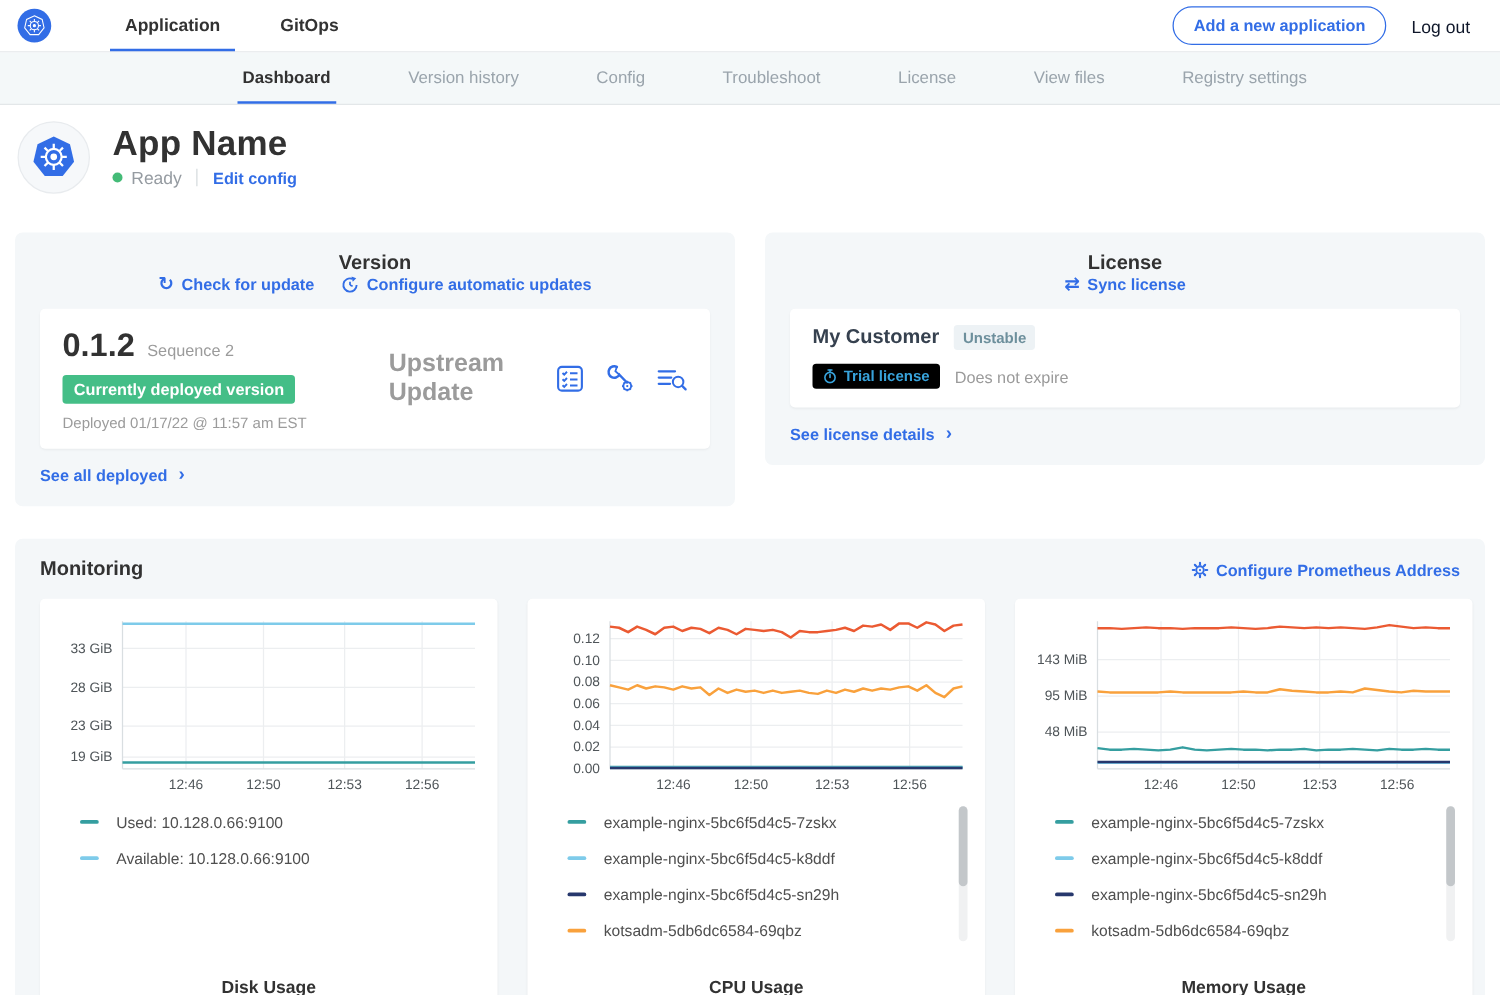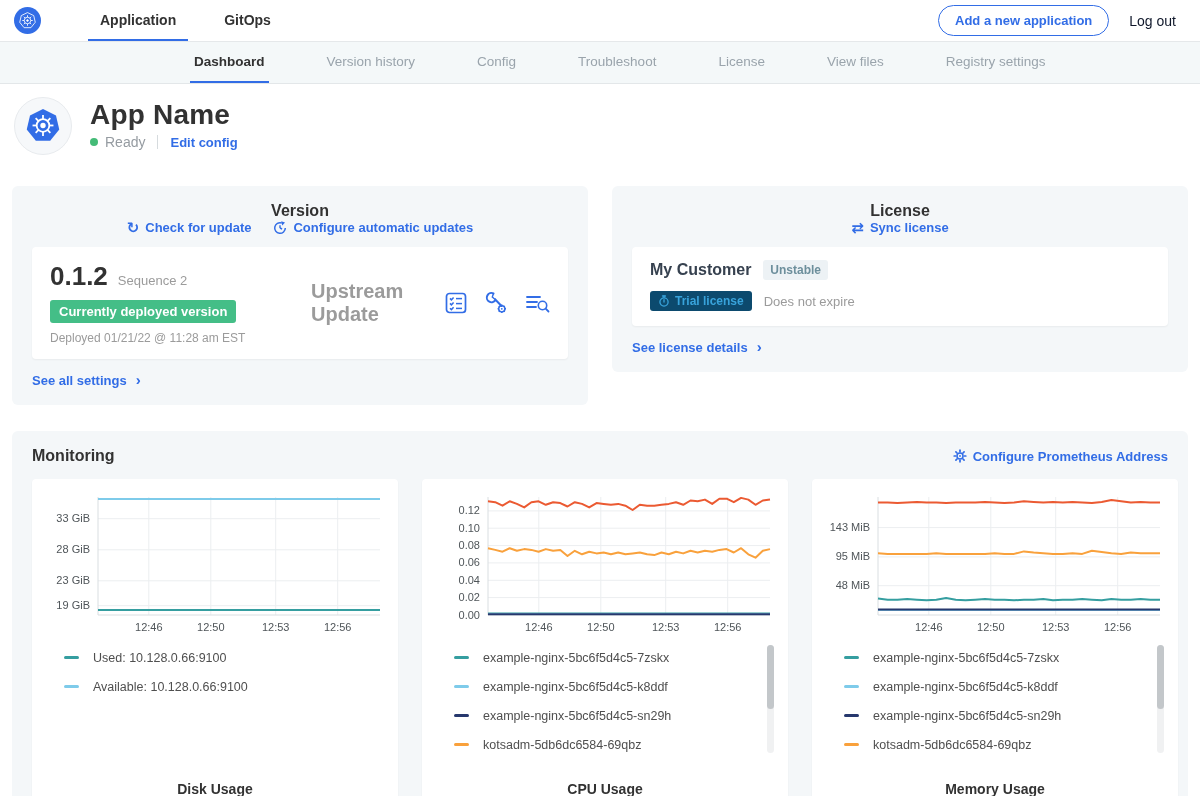--- a/index.html
+++ b/index.html
@@ -61,21 +61,21 @@
   .ver-icons { display:flex; align-items:center; gap:17px; }
   .icon-btn { cursor:pointer; display:flex; align-items:center; }
   .see-link { margin-top:13px; display:flex; align-items:center; }
 
   .lic-card { display:block; padding:13px 18px 15px; }
   .lic-row1 { display:flex; align-items:center; gap:12px; }
   .lic-name { font-size:16px; font-weight:bold; color:#36414f; }
   .badge-gray { background:#edf2f5; color:#6d8f9c; font-size:12px; font-weight:bold;
     padding:3px 7px; border-radius:3px; }
   .lic-row2 { display:flex; align-items:center; gap:12px; margin-top:11px; }
-  .badge-blue { background:#0c4a6e; color:#38a3db; font-size:12px; font-weight:bold;
+  .badge-blue { background:#000000; color:#38a3db; font-size:12px; font-weight:bold;
     padding:3px 8px; border-radius:3px; display:inline-flex; align-items:center; gap:5px; }
   .no-expire { font-size:13px; color:#9b9b9b; }
 
   
   .monitoring { margin:26px 12px 0; background:#f4f7f9; border-radius:6px; padding:16px 16px 16px 20px; }
   .mon-head { display:flex; align-items:center; justify-content:space-between; padding-right:4px; }
   .charts-row { display:flex; gap:24px; margin-top:14px; }
   .chart-card { background:#fff; border-radius:4px; box-shadow:0 1px 2px rgba(0,0,0,.05);
     width:366px; height:332px; padding:10px 12px 14px; display:flex; flex-direction:column; }
   .chart-svg { display:block; width:342px; height:150px; }
@@ -202,21 +202,21 @@
         </a>
       </div>
     </div>
     <div class="inner-card">
       <div class="ver-left">
         <div class="ver-line1">
           <span class="ver-num">0.1.2</span>
           <span class="seq">Sequence 2</span>
         </div>
         <span class="badge-green">Currently deployed version</span>
-        <div class="deployed">Deployed 01/21/22 @ 11:28 am EST</div>
+        <div class="deployed">Deployed 01/17/22 @ 11:57 am EST</div>
       </div>
       <div class="upstream">Upstream Update</div>
       <div class="ver-icons">
         <span class="icon-btn">
           <svg width="22" height="22" viewBox="0 0 22 22">
             <rect x="1.5" y="1.5" width="19" height="19" rx="3" fill="none" stroke="#326de6" stroke-width="1.7"></rect>
             <g stroke="#326de6" stroke-width="1.5" fill="none">
               <polyline points="5,6.4 6.4,7.8 8.6,5.4"></polyline>
                 <line x1="11" y1="6.6" x2="17" y2="6.6"></line>
               <polyline points="5,11.4 6.4,12.8 8.6,10.4"></polyline>
@@ -253,21 +253,21 @@
               <line x1="2" y1="9" x2="12" y2="9"></line>
               <line x1="2" y1="14" x2="11" y2="14"></line>
               <circle cx="17.5" cy="12.5" r="4.2" stroke-width="1.6"></circle>
               <line x1="20.7" y1="15.7" x2="23.5" y2="18.5"></line>
             </g>
           </svg>
         </span>
       </div>
     </div>
     <a class="link see-link">
-      <span>See all settings</span>
+      <span>See all deployed</span>
       <span class="chev">›</span>
     </a>
   </div>
 
   <div class="panel">
     <div class="panel-head">
       <div class="panel-title">License</div>
       <a class="link">
         <span class="blue-glyph">⇄</span>
         <span>Sync license</span>

